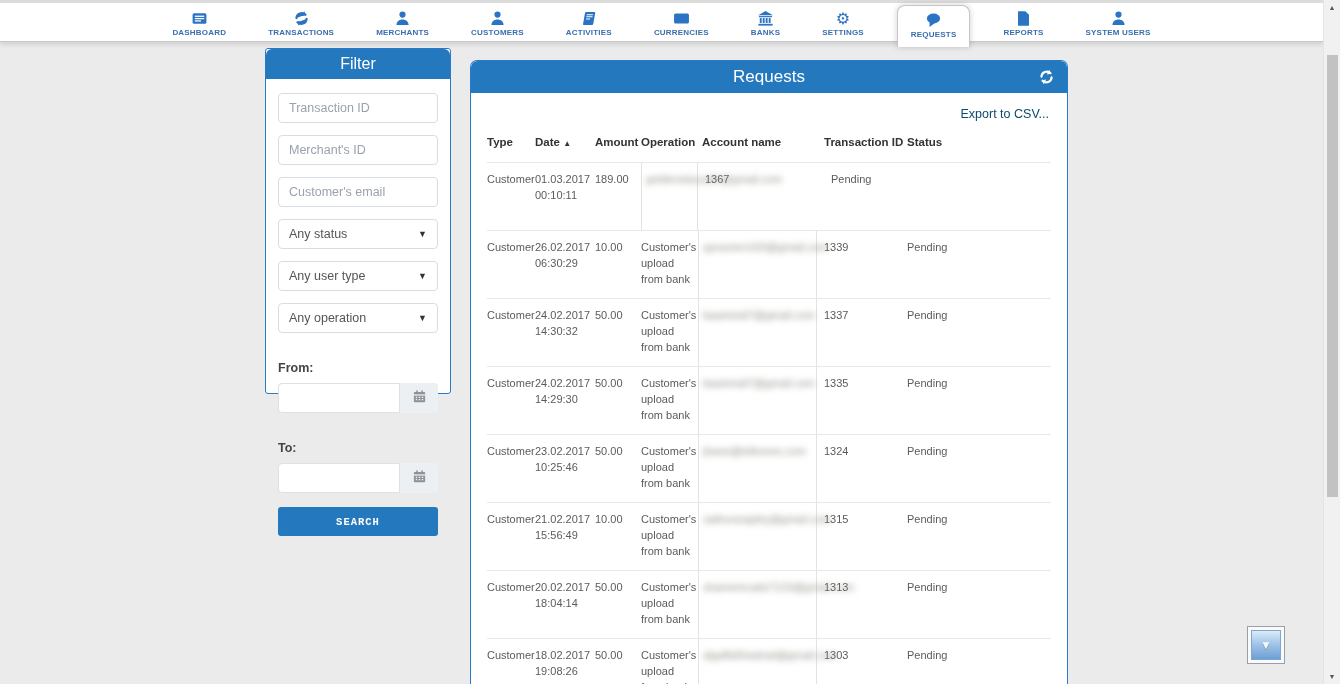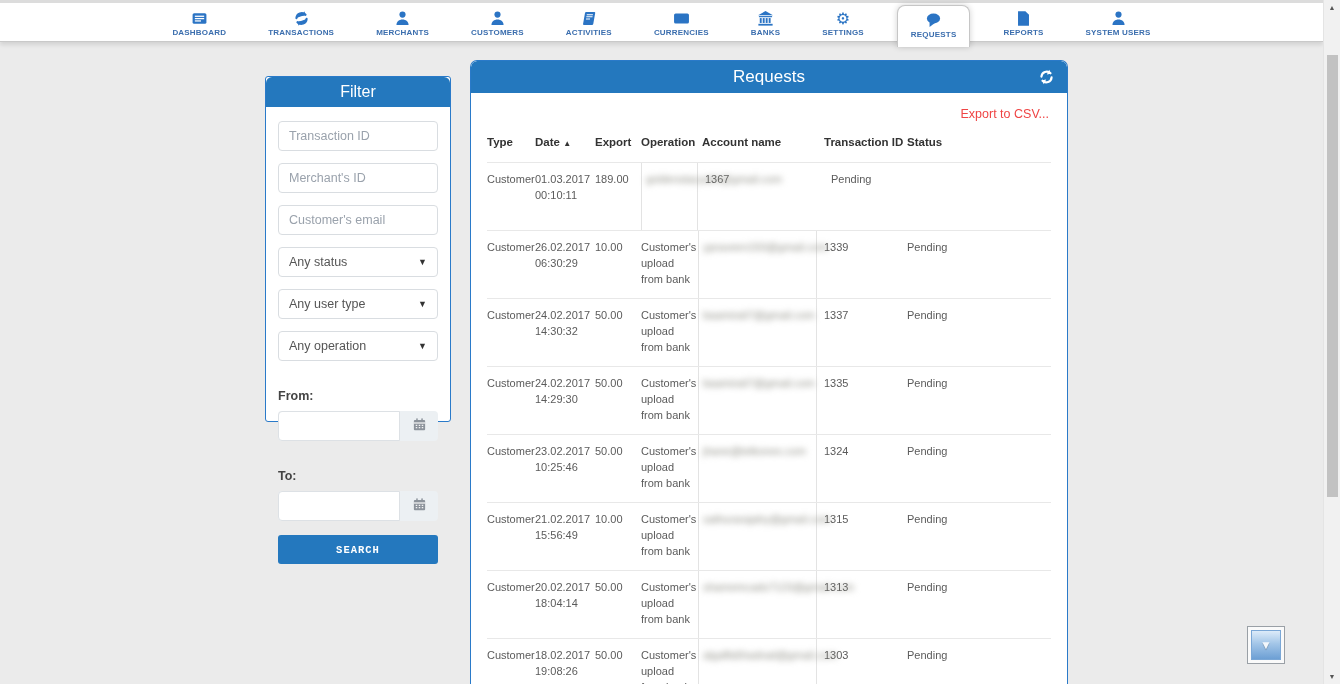--- a/index.html
+++ b/index.html
@@ -32,21 +32,21 @@
   .nav-item.active {
     background:#fff; border:1px solid #c6c6c6; border-bottom:none;
     border-radius:8px 8px 0 0;
     padding:6px 13px 8px; margin-bottom:-8px;
     box-shadow:0 0 6px rgba(0,0,0,.18);
     z-index:5;
   }
 
   
   .filter-panel {
-    position:absolute; left:265px; top:76px; width:186px; height:346px;
+    position:absolute; left:265px; top:48px; width:186px; height:346px;
     background:#fff; border:1px solid #2a7ac9; border-radius:3px;
   }
   .panel-header {
     height:30px; background:#2478be; border-radius:6px 6px 0 0;
     color:#fff; font-size:16px; display:flex; align-items:center; justify-content:center;
   }
   .panel-body { padding:14px 12px 5px; display:flex; flex-direction:column; }
   .f-input {
     height:30px; width:100%; border:1px solid #d9dde1; border-radius:4px;
     padding:0 10px; font-size:12.5px; color:#555; margin-bottom:12px;
@@ -85,21 +85,21 @@
   .req-header {
     height:32px; background:#2478be; border-radius:6px 6px 0 0; position:relative;
     display:flex; align-items:center; justify-content:center; color:#fff; font-size:17px;
   }
   .refresh {
     position:absolute; right:12px; top:50%; transform:translateY(-50%);
     width:17px; height:17px; color:#fff; cursor:pointer;
   }
   .refresh svg { width:17px; height:17px; display:block; }
   .export-row { display:flex; justify-content:flex-end; padding:14px 18px 10px; height:41px; }
-  .export-link { color:#ef4444; font-size:12.5px; cursor:pointer; text-decoration:none; }
+  .export-link { color:#0c4a6e; font-size:12.5px; cursor:pointer; text-decoration:none; }
   .tbl { padding:0 16px; }
   .tbl-head, .tbl-row { display:grid; grid-template-columns:48px 60px 46px 57px 119px 76px auto; }
   .tbl-head { padding:2px 0 0; height:28px; align-items:start; }
   .th { font-size:11.5px; font-weight:bold; color:#333; padding-right:4px; white-space:nowrap; }
   .sort { font-size:8px; color:#333; }
   .tbl-row { border-top:1px solid #e8e8e8; min-height:68px; }
   .td { font-size:11px; color:#5b5b5b; padding:9px 4px 0 0; line-height:1.45; }
   .td-acct { border-left:1px solid #e3e3e3; border-right:1px solid #e3e3e3; padding-left:4px; }
   .th-acct { padding-left:4px; }
   .td-txid, .th-txid { padding-left:7px; }
@@ -321,21 +321,21 @@
           </svg>
       </span>
     </div>
     <div class="export-row">
       <a class="export-link" href="#">Export to CSV...</a>
     </div>
     <div class="tbl">
       <div class="tbl-head">
         <div class="th">Type</div>
         <div class="th"><span>Date</span> <span class="sort">▲</span></div>
-        <div class="th">Export</div>
+        <div class="th">Amount</div>
         <div class="th">Operation</div>
         <div class="th th-acct">Account name</div>
         <div class="th th-txid">Transaction ID</div>
         <div class="th th-status">Status</div>
       </div>
       <div id="tbl-body">
   <div class="tbl-row">
     <div class="td">Customer</div>
     <div class="td">01.03.2017 00:10:11</div>
     <div class="td">189.00</div>

